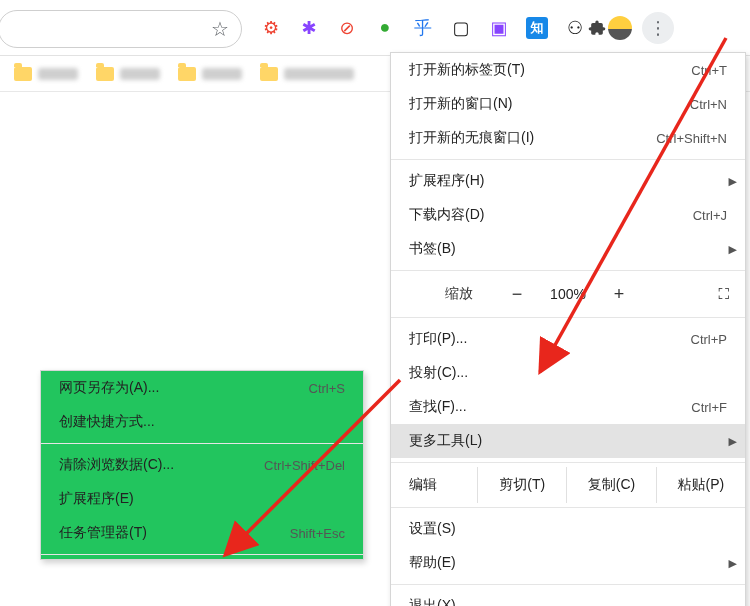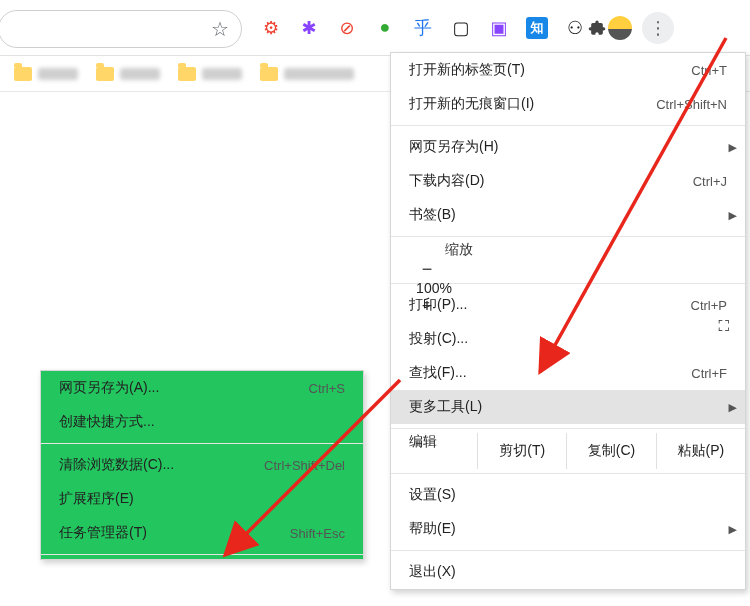--- a/index.html
+++ b/index.html
@@ -49,27 +49,27 @@
   .mrow {
     display: flex; align-items: center; height: 34px;
     padding: 0 18px; font-size: 14px; color: #222; position: relative;
   }
   .mrow .lab { flex: 1; }
   .mrow .sc { color: #555; font-size: 13px; }
   .mrow.hov { background: #e3e3e3; }
   .arrow-r { position: absolute; right: 8px; font-size: 11px; color: #555; }
   .sep { height: 1px; background: #e5e5e5; margin: 4px 0; }
 
-  .zoomrow { display: flex; align-items: flex-start; height: 38px; padding: 0 14px; flex-direction: column; }
+  .zoomrow { display: flex; align-items: center; height: 38px; padding: 0 14px; }
   .zoomrow .zlab { width: 90px; text-align: right; padding-right: 22px; color: #333; }
   .zbtn { width: 44px; text-align: center; font-size: 18px; color: #333; }
   .zpct { width: 58px; text-align: center; }
   .fsbtn { margin-left: auto; font-size: 15px; letter-spacing: 2px; }
 
-  .editrow { display: flex; align-items: flex-start; height: 36px; padding-left: 18px; }
+  .editrow { display: flex; align-items: center; height: 36px; padding-left: 18px; }
   .editrow .elab { width: 68px; }
   .editrow .ebtn { flex: 1; text-align: center; border-left: 1px solid #e0e0e0; height: 100%; display:flex; align-items:center; justify-content:center; font-size: 14px; }
 
   
   .submenu {
     position: absolute; top: 370px; left: 40px; width: 324px;
     background: #22c55e; border: 1px solid #d6d6d6;
     box-shadow: 2px 3px 6px rgba(0,0,0,0.18);
   }
 
@@ -125,26 +125,30 @@
       <span class="blur" style="width:70px"></span>
     </div>
 </div>
 
 <div class="menu">
   <div class="mrow">
       <span class="lab">打开新的标签页(T)</span>
       <span class="sc">Ctrl+T</span>
     </div>
   <div class="mrow">
+      <span class="lab">打开新的窗口(N)</span>
+      <span class="sc">Ctrl+N</span>
+    </div>
+  <div class="mrow">
       <span class="lab">打开新的无痕窗口(I)</span>
       <span class="sc">Ctrl+Shift+N</span>
     </div>
   <div class="sep"></div>
   <div class="mrow">
-      <span class="lab">网页另存为(H)</span>
+      <span class="lab">扩展程序(H)</span>
       <span class="arrow-r">▶</span>
     </div>
   <div class="mrow">
       <span class="lab">下载内容(D)</span>
       <span class="sc">Ctrl+J</span>
     </div>
   <div class="mrow">
       <span class="lab">书签(B)</span>
       <span class="arrow-r">▶</span>
     </div>

